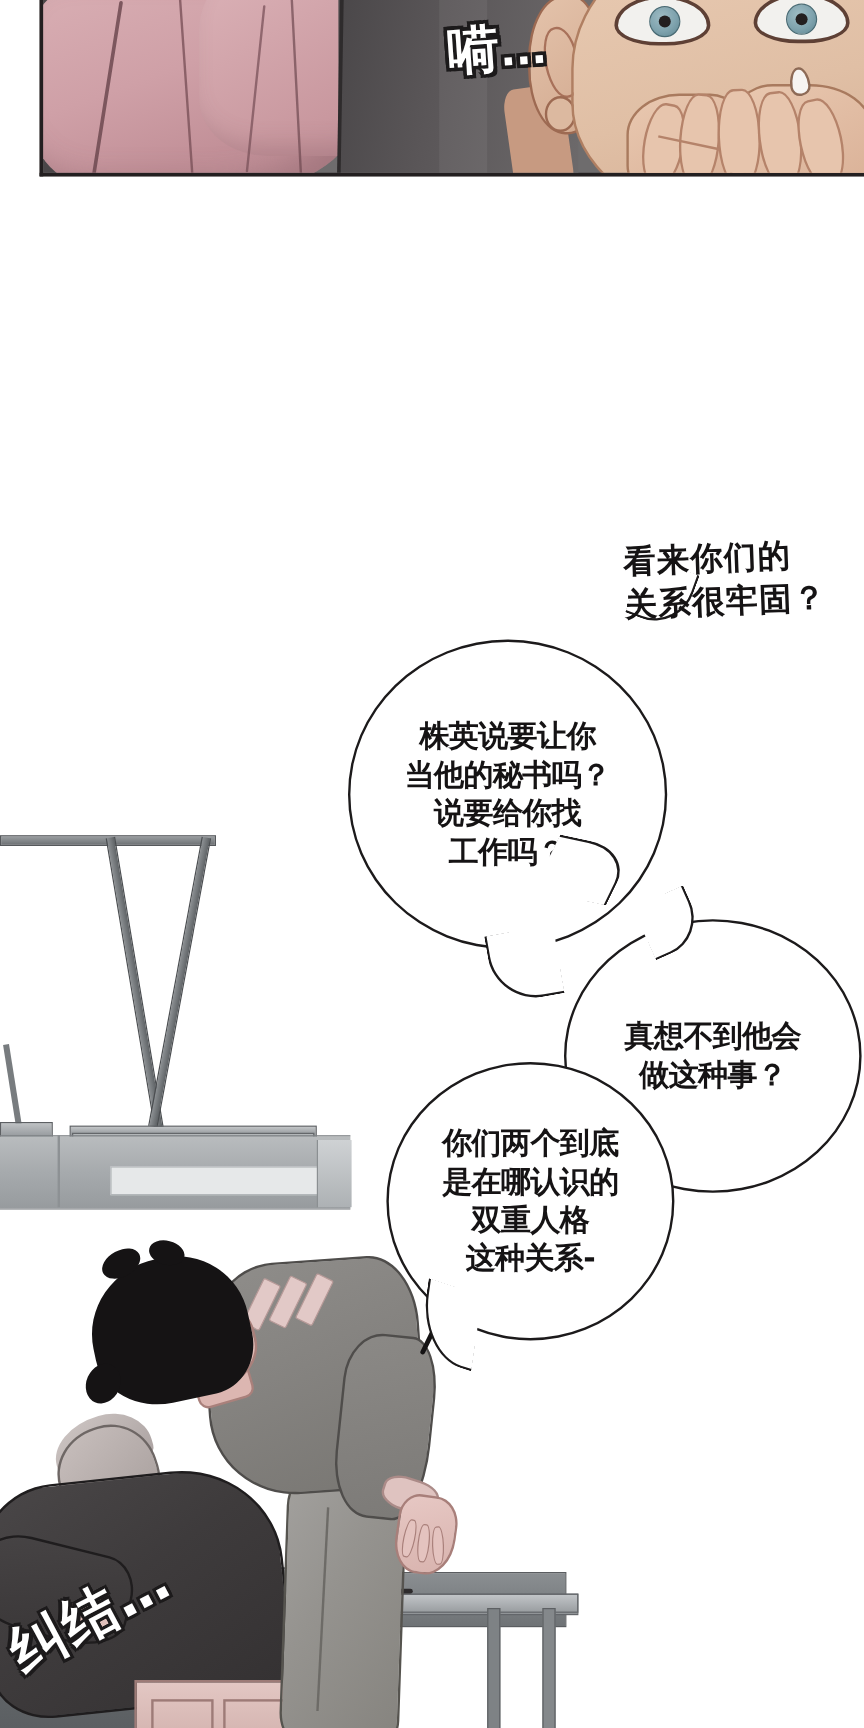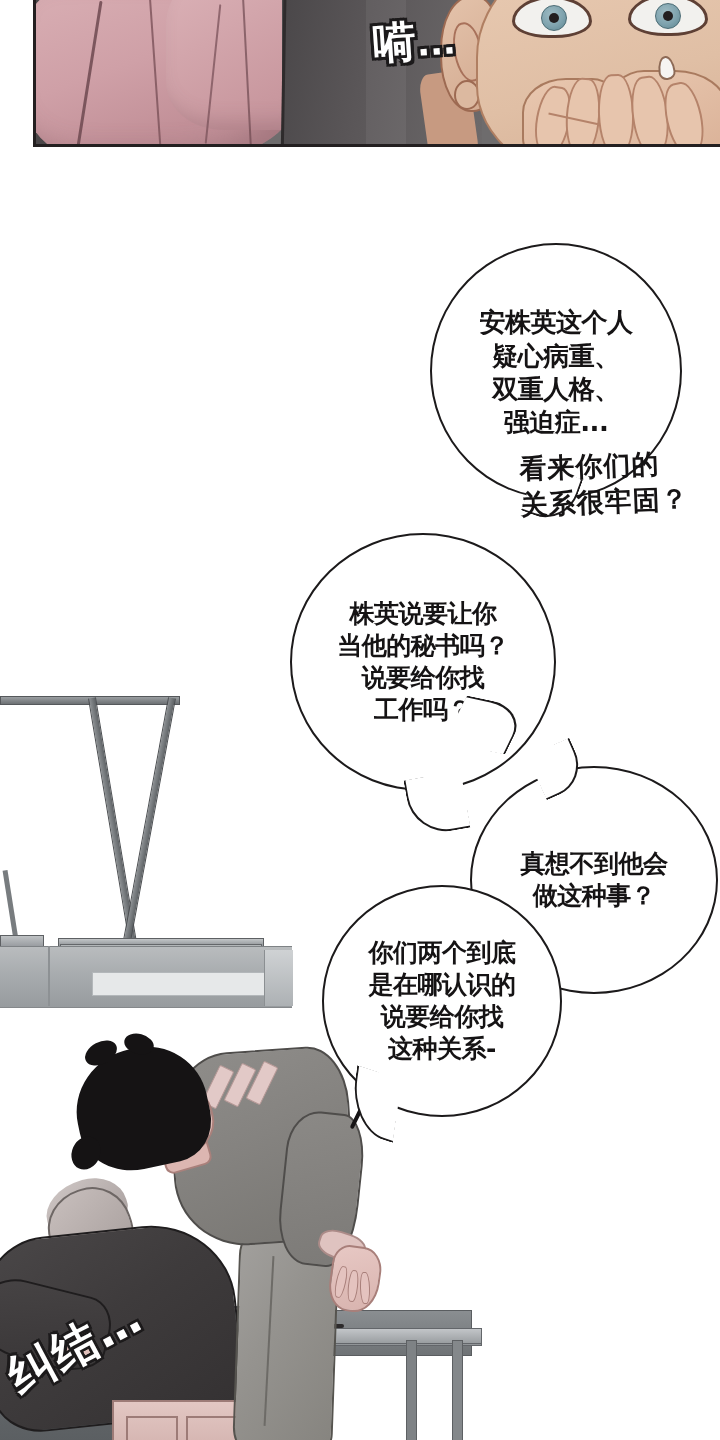--- a/index.html
+++ b/index.html
@@ -515,26 +515,20 @@
     <div class="st-hair-spike hs1"></div>
     <div class="st-hair-spike hs2"></div>
     <div class="st-hair-spike hs3"></div>
 
     <div class="motion m1"></div>
     <div class="motion m2"></div>
     <div class="motion m3"></div>
   </div>
 
   <div class="tail tail1"></div>
-  <div class="bubble" id="bubble1">
-    <div class="btext">安株英这个人
-疑心病重、
-双重人格、
-强迫症...</div>
-  </div>
 
   <div class="hand-note">看来你们的
 关系很牢固？</div>
 
   <div class="tail tail2"></div>
   <div class="tail tail2b"></div>
   <div class="bubble" id="bubble2">
     <div class="btext">株英说要让你
 当他的秘书吗？
 说要给你找
@@ -544,19 +538,19 @@
   <div class="tail tail3"></div>
   <div class="bubble" id="bubble3">
     <div class="btext">真想不到他会
 做这种事？</div>
   </div>
 
   <div class="tail tail4"></div>
   <div class="bubble" id="bubble4">
     <div class="btext">你们两个到底
 是在哪认识的
-说要给你找
+双重人格
 这种关系-</div>
   </div>
 
   <div class="sfx-bottom">纠结…</div>
 
 </div>
 
 </body></html>

